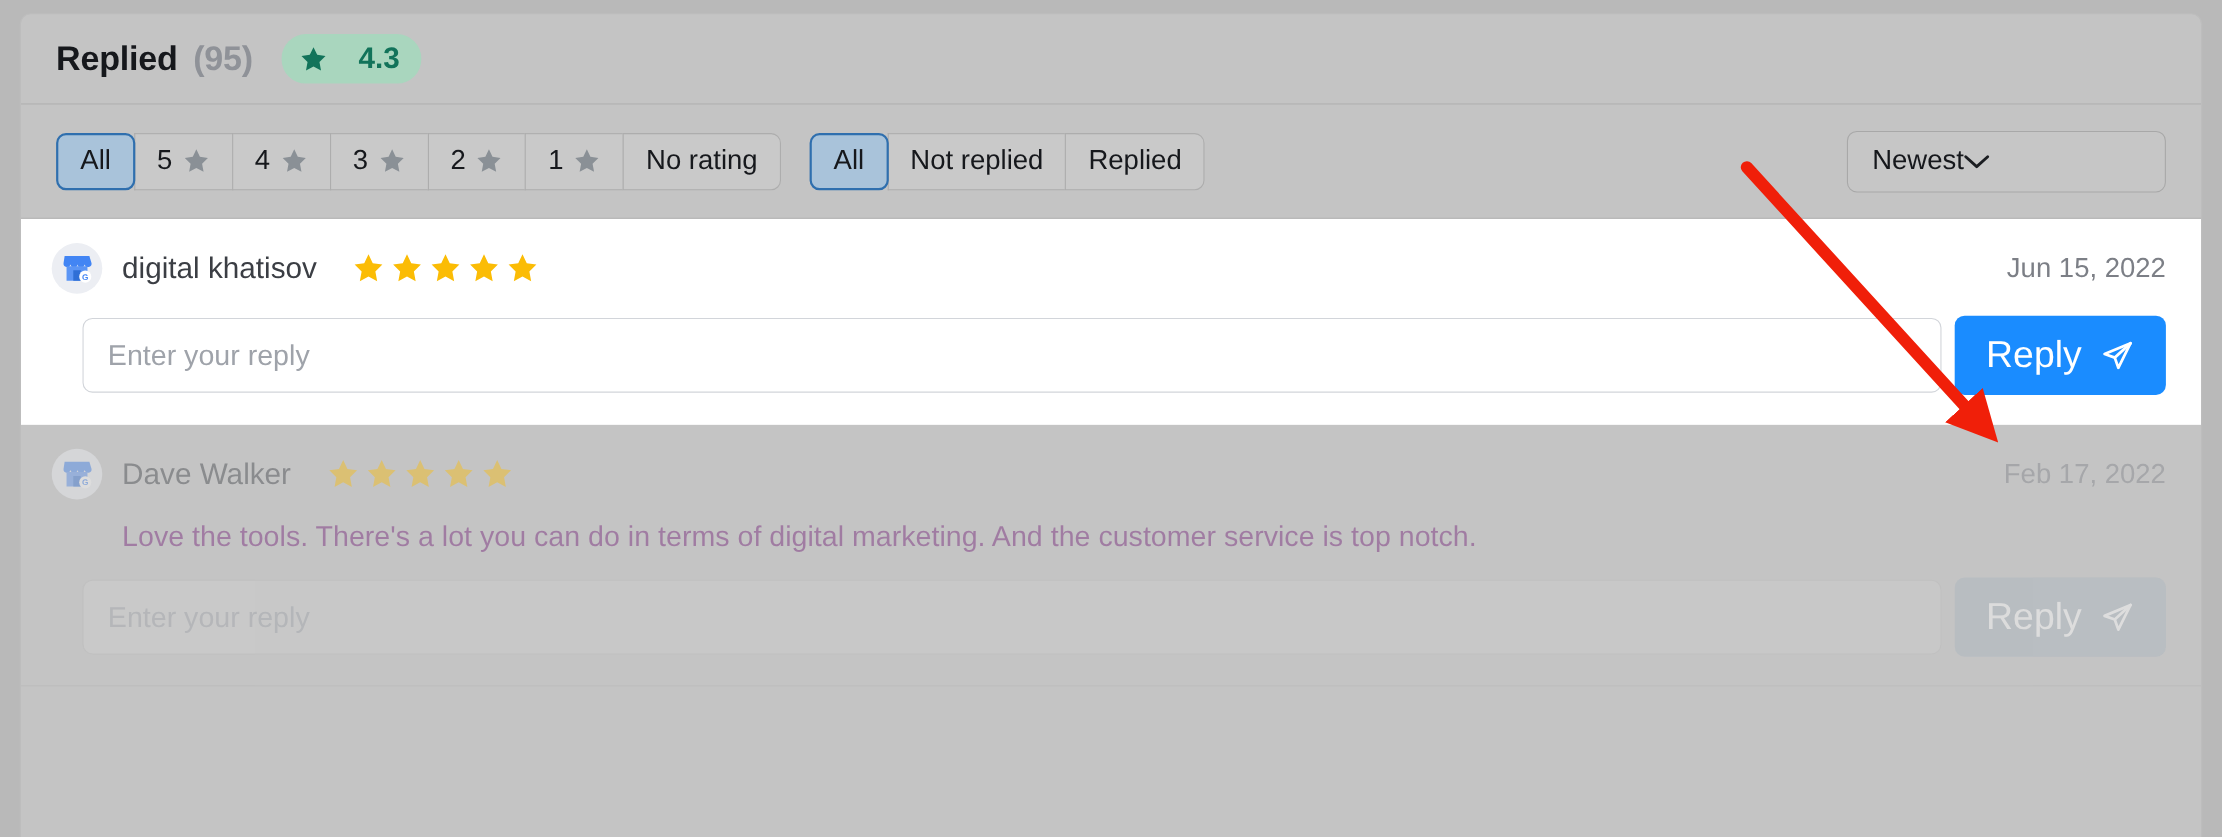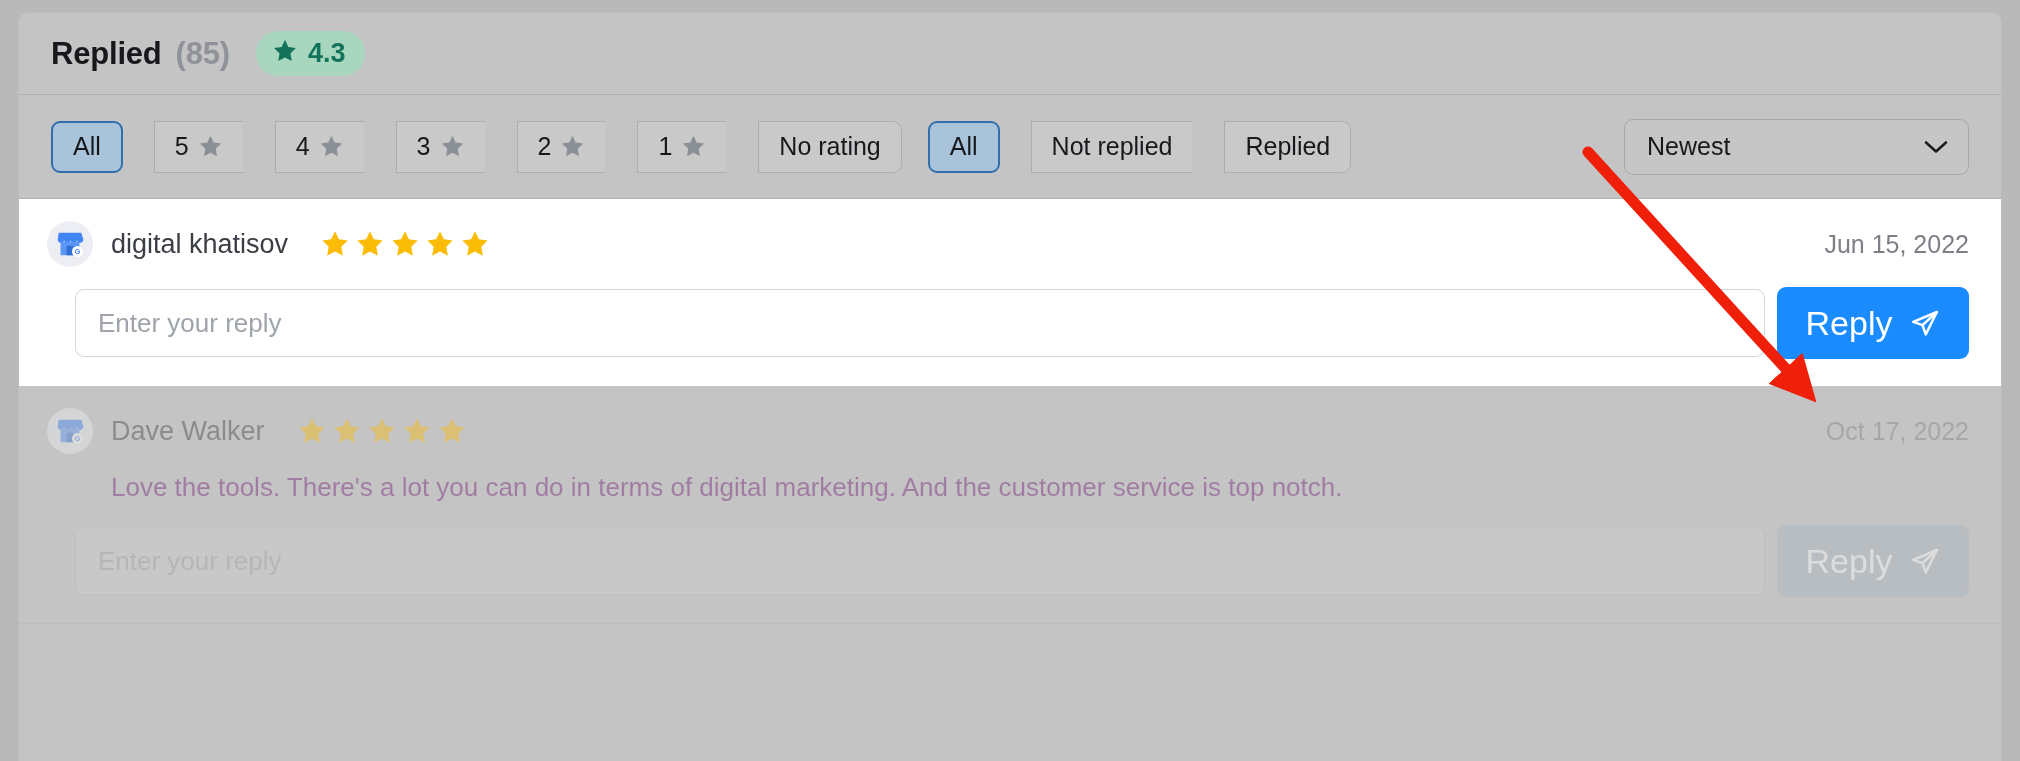--- a/index.html
+++ b/index.html
@@ -23,57 +23,57 @@
 
   
   .panel-header {
     height: 82px; display: flex; align-items: center;
     padding: 0 32px; gap: 14px;
     border-bottom: 1px solid #b0b0b0;
   }
   .title { font-size: 31px; font-weight: bold; color: #16181c; letter-spacing: -0.2px; }
   .title-count { font-size: 31px; font-weight: bold; color: #8f9298; letter-spacing: -0.2px; }
   .rating-badge {
-    display: flex; gap: 10px;
+    display: flex; align-items: center; gap: 28px;
     background: #a9d6be; border-radius: 22px;
     padding: 7px 20px 7px 16px; margin-left: 12px;
   }
   .rating-badge .star-glyph { width: 26px; height: 26px; display: block; }
   .rating-value { font-size: 27px; font-weight: bold; color: #12735a; }
 
   
   .filter-bar {
     height: 104px; display: flex; align-items: center;
     padding: 0 32px; gap: 26px;
     border-bottom: 1px solid #b0b0b0;
     position: relative;
   }
-  .seg-group { display: flex; align-items: stretch; border-radius: 9px; gap: 32px; }
+  .seg-group { display: flex; align-items: stretch; border-radius: 9px; }
   .seg {
     display: flex; align-items: center; justify-content: center; gap: 9px;
     height: 52px; padding: 0 20px;
     background: #c9c9c9;
     border: 1px solid #adadad;
     border-right-width: 0;
     font-size: 25px; color: #16181c; white-space: nowrap;
   }
   .seg:first-child { border-radius: 9px 0 0 9px; }
   .seg:last-child { border-radius: 0 9px 9px 0; border-right-width: 1px; }
   .seg.selected {
     background: #a9c3da; border: 2px solid #2f6fae;
     border-radius: 9px; position: relative; z-index: 2;
     margin-right: -1px;
   }
   .seg .star-sm { width: 25px; height: 25px; display: block; }
 
   .spacer { flex: 1 1 auto; }
 
   .sort-select {
-    display: flex; align-items: center; justify-content: space-between;
-    width: 345px; height: 56px; padding: 0 20px 0 22px;
+    display: flex; align-items: center; 
+    width: 290px; height: 56px; padding: 0 20px 0 22px;
     background: #c6c6c6; border: 1px solid #a8a8a8; border-radius: 9px;
     font-size: 25px; color: #16181c;
   }
   .chev { width: 24px; height: 14px; display: block; }
 
   
   .reviews { position: relative; }
   .review {
     padding: 22px 32px 26px 28px;
     border-bottom: 1px solid #b3b3b3;
@@ -130,21 +130,21 @@
   }
 </style>
 </head>
 <body>
 
 <div class="stage">
   <div class="panel">
 
     <div class="panel-header">
       <span class="title">Replied</span>
-      <span class="title-count">(85)</span>
+      <span class="title-count">(95)</span>
       <div class="rating-badge">
         <span>
           <svg class="star-glyph" viewBox="0 0 24 24" aria-hidden="true">
             <path fill="#12735a" d="M12 1.7l3.1 6.5 7 1-5.1 5 1.3 7.1-6.3-3.4-6.3 3.4 1.3-7.1-5.1-5 7-1z"></path>
           </svg>
         </span>
         <span class="rating-value">4.3</span>
       </div>
     </div>
 
@@ -310,21 +310,21 @@
                 <svg class="star-lg" viewBox="0 0 24 24" aria-hidden="true">
                   <path fill="#fbbc05" d="M12 1.7l3.1 6.5 7 1-5.1 5 1.3 7.1-6.3-3.4-6.3 3.4 1.3-7.1-5.1-5 7-1z"></path>
                 </svg>
               </span>
               <span>
                 <svg class="star-lg" viewBox="0 0 24 24" aria-hidden="true">
                   <path fill="#fbbc05" d="M12 1.7l3.1 6.5 7 1-5.1 5 1.3 7.1-6.3-3.4-6.3 3.4 1.3-7.1-5.1-5 7-1z"></path>
                 </svg>
               </span>
             </div>
-            <span class="review-date">Oct 17, 2022</span>
+            <span class="review-date">Feb 17, 2022</span>
           </div>
           <div class="review-text">Love the tools. There's a lot you can do in terms of digital marketing. And the customer service is top notch.</div>
           <div class="reply-row">
             <input class="reply-input" type="text" placeholder="Enter your reply" style="">
             <button class="reply-btn">
               <span>Reply</span>
               <span>
                 <svg class="send-icon" viewBox="0 0 24 24" aria-hidden="true">
                   <path fill="none" stroke="#ffffff" stroke-width="2" stroke-linejoin="round" d="M21.5 3.2L2.6 11.1l7.4 2.6 2.6 7.4z"></path>
                   <path fill="none" stroke="#ffffff" stroke-width="2" stroke-linecap="round" d="M21.5 3.2L10 13.7"></path>

